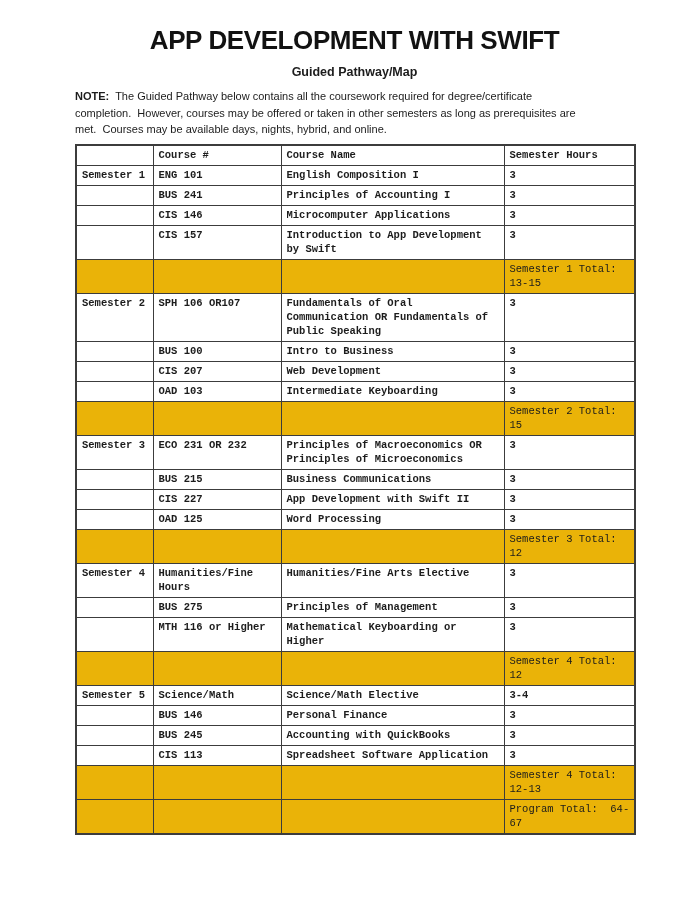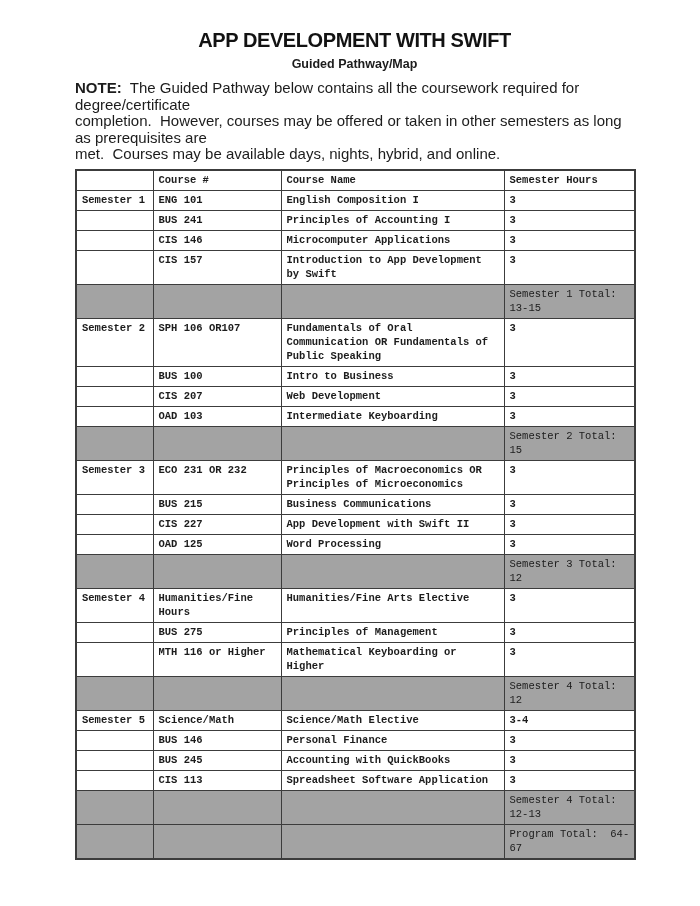--- a/index.html
+++ b/index.html
@@ -15,36 +15,36 @@
     -webkit-font-smoothing: antialiased;
   }
   .page {
     box-sizing: border-box;
     width: 700px;
     height: 906px;
     padding: 27px 66px 0 75px;
   }
   .doc-title {
     text-align: center;
-    font-size: 20px;
+    font-size: 26px;
     font-weight: bold;
     letter-spacing: -0.4px;
     color: #121212;
     line-height: 26px;
   }
   .doc-subtitle {
     text-align: center;
     font-size: 12.5px;
     font-weight: bold;
-    margin-top: 4px;
+    margin-top: 12px;
     line-height: 15px;
   }
   .note {
     margin-top: 8px;
-    font-size: 15px;
+    font-size: 11px;
     line-height: 16.5px;
     white-space: pre-wrap;
     color: #1c1c1c;
   }
   .note .note-label {
     font-weight: bold;
   }
   table.pathway {
     margin-top: 6px;
     border-collapse: collapse;
@@ -62,21 +62,21 @@
     border: 1px solid #3c3c3c;
     font-size: 10.5px;
     line-height: 14px;
     padding: 2.5px 4px 2.5px 5px;
     vertical-align: top;
     text-align: left;
     font-weight: bold;
     overflow: hidden;
   }
   tr.total-row td {
-    background: #a3a3a3;
+    background: #eab308;
     font-weight: normal;
     white-space: pre-wrap;
   }
 </style>
 </head>
 <body>
 
 <div class="page">
 
   <div class="doc-title">APP DEVELOPMENT WITH SWIFT</div>

